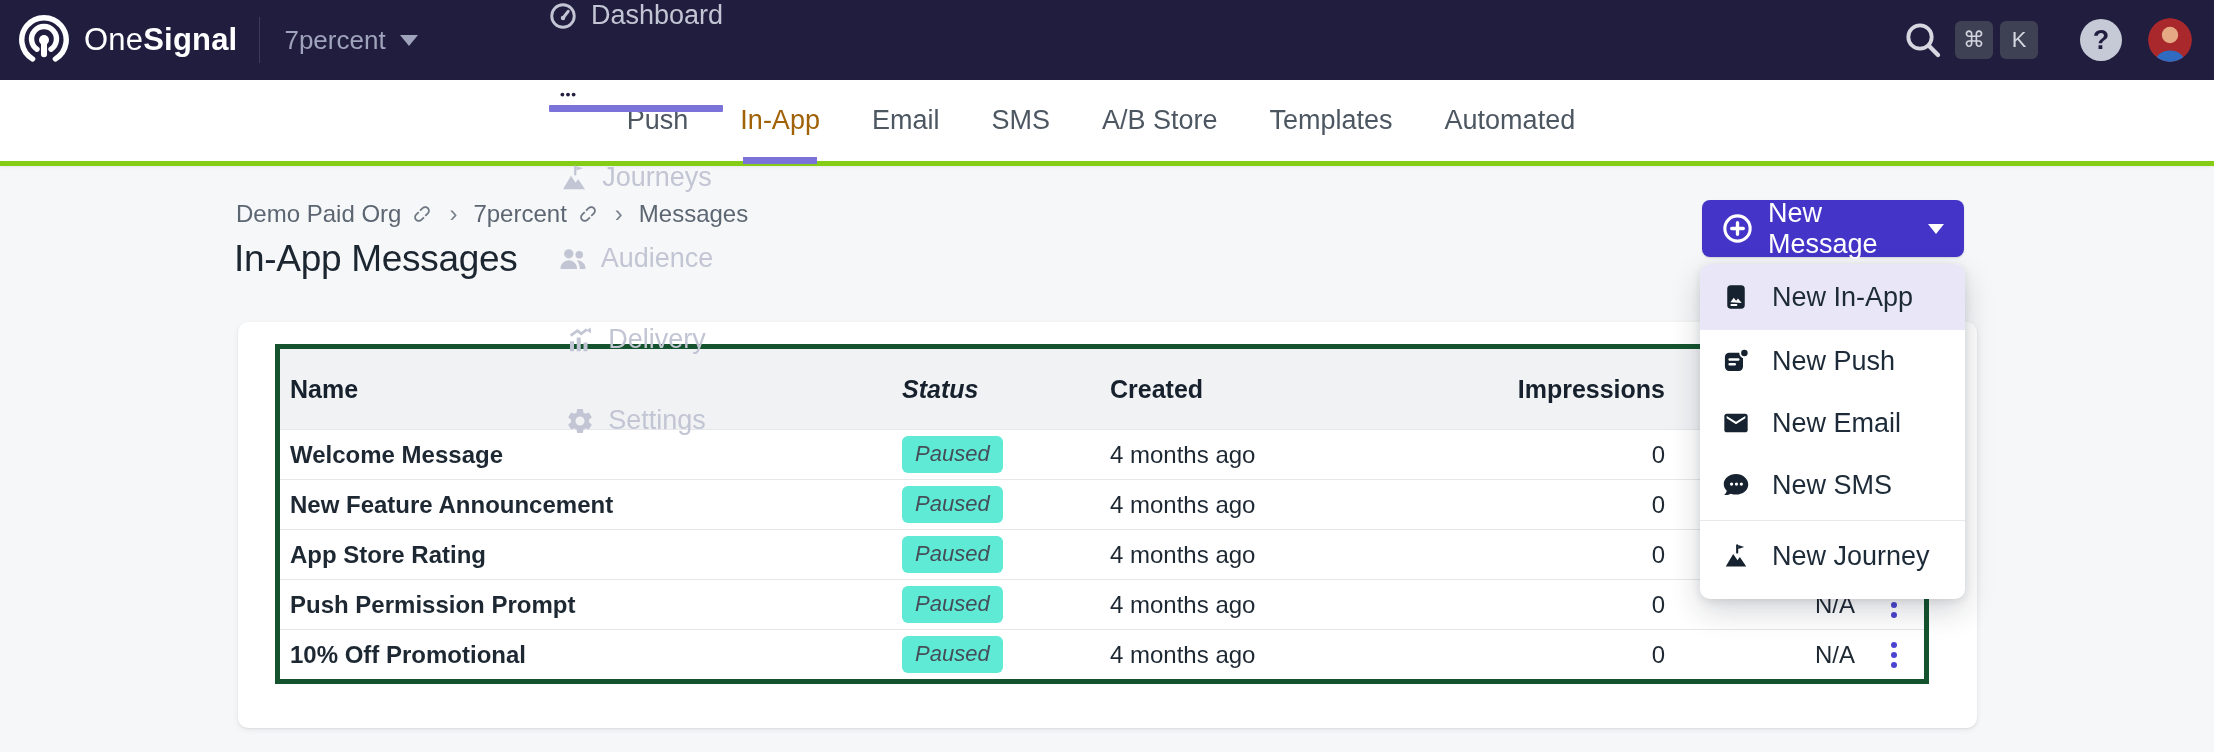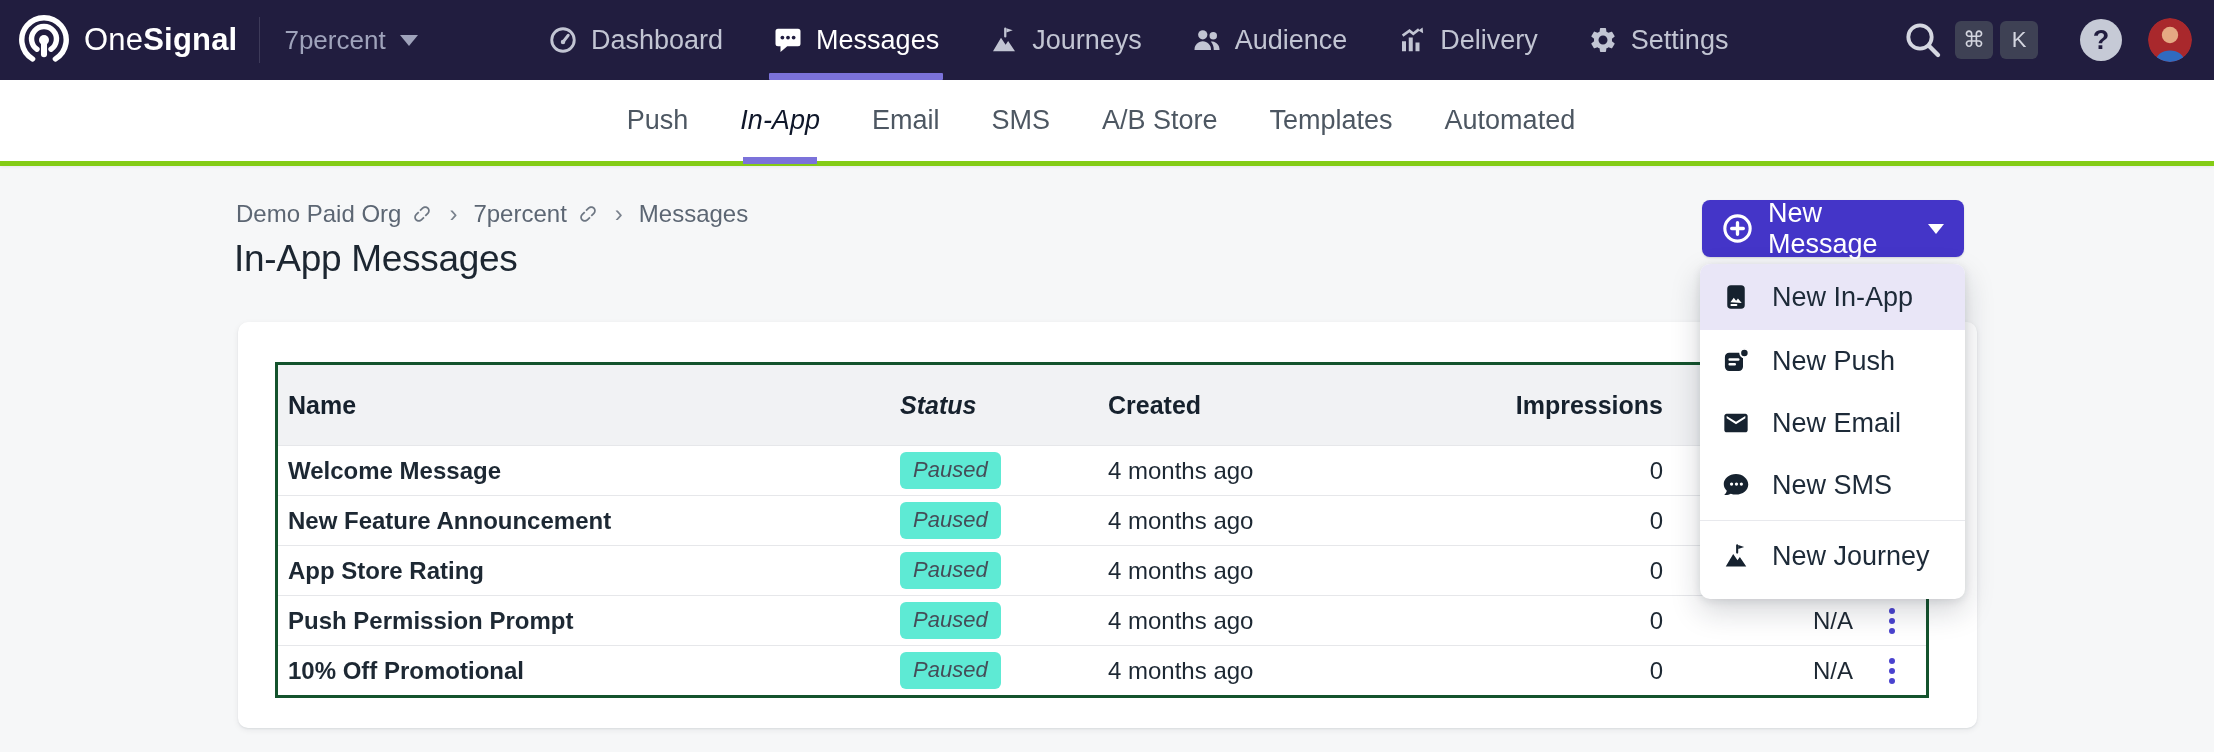--- a/index.html
+++ b/index.html
@@ -19,21 +19,21 @@
   .brand-icon { width: 52px; height: 52px; display: block; }
   .brand-text { color: #ffffff; font-size: 31px; margin-left: 14px; letter-spacing: 0.2px; }
   .brand-text .bold { font-weight: 700; }
   .topnav-divider { width: 1px; height: 46px; background: #3d3a59; margin: 0 0 0 22px; }
   .org-selector { display: flex; align-items: center; gap: 14px; margin-left: 24px; cursor: pointer; }
   .org-selector .org-label { color: #9fa3bb; font-size: 26px; }
   .caret-down {
     width: 0; height: 0; border-left: 9px solid transparent;
     border-right: 9px solid transparent; border-top: 11px solid #9fa3bb;
   }
-  .nav-items { position: absolute; left: 548px; top: 0; height: 80px; display: flex; align-items: center; gap: 50px; }
+  .nav-items { position: absolute; left: 548px; top: 0; height: 80px; display: flex; align-items: center; gap: 50px; flex-direction: column; }
   .nav-item {
     position: relative; height: 80px; display: flex; align-items: center; gap: 13px;
     color: #c2c5d3; font-size: 27px; cursor: pointer;
   }
   .nav-item .nicon { width: 30px; height: 30px; display: flex; align-items: center; }
   .nav-item .nicon svg { width: 30px; height: 30px; }
   .nav-item.active { color: #ffffff; }
   .nav-item.active::after {
     content: ""; position: absolute; left: -4px; right: -4px; bottom: 0; height: 7px;
     background: #7b72da; border-radius: 1px;
@@ -59,21 +59,21 @@
     position: absolute; top: 80px; left: 0; width: 2214px; height: 86px;
     background: #ffffff; border-bottom: 5px solid #84cc16;
     box-shadow: 0 1px 3px rgba(20, 24, 40, 0.06); z-index: 20;
     display: flex; align-items: center; justify-content: center;
   }
   .subnav-tabs { display: flex; align-items: center; gap: 52px; height: 86px; margin-right: 12px; }
   .tab {
     position: relative; height: 86px; display: flex; align-items: center;
     color: #4d5762; font-size: 27px; cursor: pointer;
   }
-  .tab.active { color: #0f172a; font-weight: 500; font-style: italic; }
+  .tab.active { color: #a16207; font-weight: 500; }
   .tab.active::after {
     content: ""; position: absolute; left: 50%; transform: translateX(-50%);
     bottom: 0; width: 74px; height: 7px; background: #7b72da;
   }
 
   
   .breadcrumb { position: absolute; left: 236px; top: 200px; display: flex; align-items: center; font-size: 24px; color: #5c6673; z-index: 5; }
   .crumb { display: flex; align-items: center; gap: 10px; }
   .crumb.link { cursor: pointer; }
   .link-icon { width: 22px; height: 22px; color: #6e7783; display: inline-flex; }
@@ -81,21 +81,21 @@
   .crumb-sep { margin: 0 16px; color: #7a828d; font-size: 24px; }
   .page-title { position: absolute; left: 234px; top: 238px; font-size: 37px; font-weight: 500; color: #1c2631; letter-spacing: -0.3px; z-index: 5; }
 
   
   .card {
     position: absolute; left: 238px; top: 322px; width: 1739px; height: 406px;
     background: #ffffff; border-radius: 10px;
     box-shadow: 0 1px 2px rgba(16,24,40,0.07), 0 2px 6px rgba(16,24,40,0.07);
     z-index: 4;
   }
-  .table { position: absolute; left: 37px; top: 40px; width: 1654px; border: 3px solid #14532d; }
+  .table { position: absolute; left: 37px; top: 22px; width: 1654px; border: 5px solid #14532d; }
   .thead {
     display: flex; align-items: center; height: 80px; background: #f1f2f4;
     font-size: 25px; font-weight: 700; color: #16212d;
   }
   .tr { display: flex; align-items: center; height: 50px; border-top: 1px solid #e6e7ea; background: #ffffff; font-size: 24px; color: #1d2833; }
   .td, .th { flex: 0 0 auto; }
   .col-name { width: 622px; padding-left: 10px; font-weight: 700; }
   .thead .col-name { font-weight: 700; }
   .col-status { width: 208px; font-style: italic; }
   .col-created { width: 335px; }

